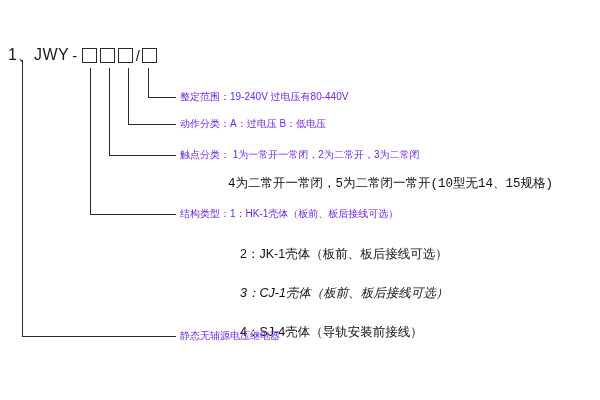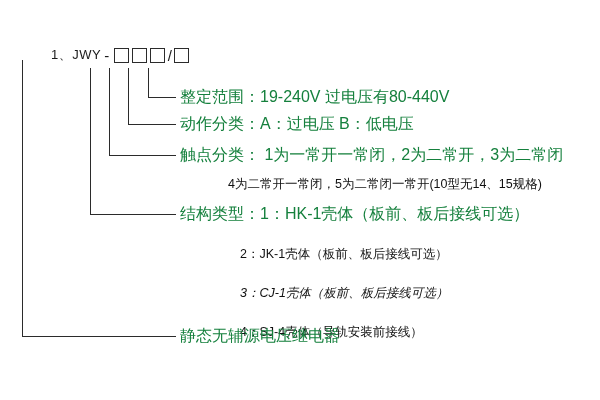--- a/index.html
+++ b/index.html
@@ -25,23 +25,22 @@
     position: absolute;
     left: 8px;
     top: 45px;
     display: flex;
     align-items: center;
     font-size: 15px;
     letter-spacing: 0.5px;
     white-space: nowrap;
   }
   .code-text {
-    font-size: 13px;
+    font-size: 16px;
     line-height: 20px;
-    margin-left: 43px;
   }
   .dash {
     margin: 0 4px 0 3px;
     font-size: 15px;
   }
   .box {
     width: 15px;
     height: 15px;
     border: 1px solid #2b2b2b;
     background: #ffffff;
@@ -61,24 +60,24 @@
   }
   .hline {
     position: absolute;
     height: 1px;
     background: #2b2b2b;
   }
 
   
   .label {
     position: absolute;
-    font-size: 16px;
+    font-size: 10px;
     line-height: 17px;
     white-space: nowrap;
-    color: #15803d;
+    color: #6d28d9;
   }
   .label-cont {
     position: absolute;
     font-size: 12.5px;
     line-height: 17px;
     white-space: nowrap;
     color: #111111;
   }
 </style>
 </head>
@@ -110,21 +109,21 @@
 
   <div class="vline" style="left:22px; top:60px; height:276px;"></div>
   <div class="hline" style="left:22px; top:336px; width:154px;"></div>
 
   <div class="label" style="left:180px; top:88px;">整定范围：19-240V 过电压有80-440V</div>
 
   <div class="label" style="left:180px; top:115px;">动作分类：A：过电压    B：低电压</div>
 
   <div class="label" style="left:180px; top:146px;">触点分类：   1为一常开一常闭，2为二常开，3为二常闭</div>
 
-  <div class="label-cont" style="left:228px; top:176px;">4为二常开一常闭，5为二常闭一常开(10型无14、15规格)</div>
+  <div class="label-cont" style="left:228px; top:176px;font-family:Liberation Mono, monospace;">4为二常开一常闭，5为二常闭一常开(10型无14、15规格)</div>
 
   <div class="label" style="left:180px; top:205px;">结构类型：1：HK-1壳体（板前、板后接线可选）</div>
 
   <div class="label-cont" style="left:240px; top:246px;">2：JK-1壳体（板前、板后接线可选）</div>
 
   <div class="label-cont" style="left:240px; top:285px;font-style:italic;">3：CJ-1壳体（板前、板后接线可选）</div>
 
   <div class="label-cont" style="left:240px; top:324px;">4：SJ-4壳体（导轨安装前接线）</div>
 
   <div class="label" style="left:180px; top:327px;text-align:center;">静态无辅源电压继电器</div>

